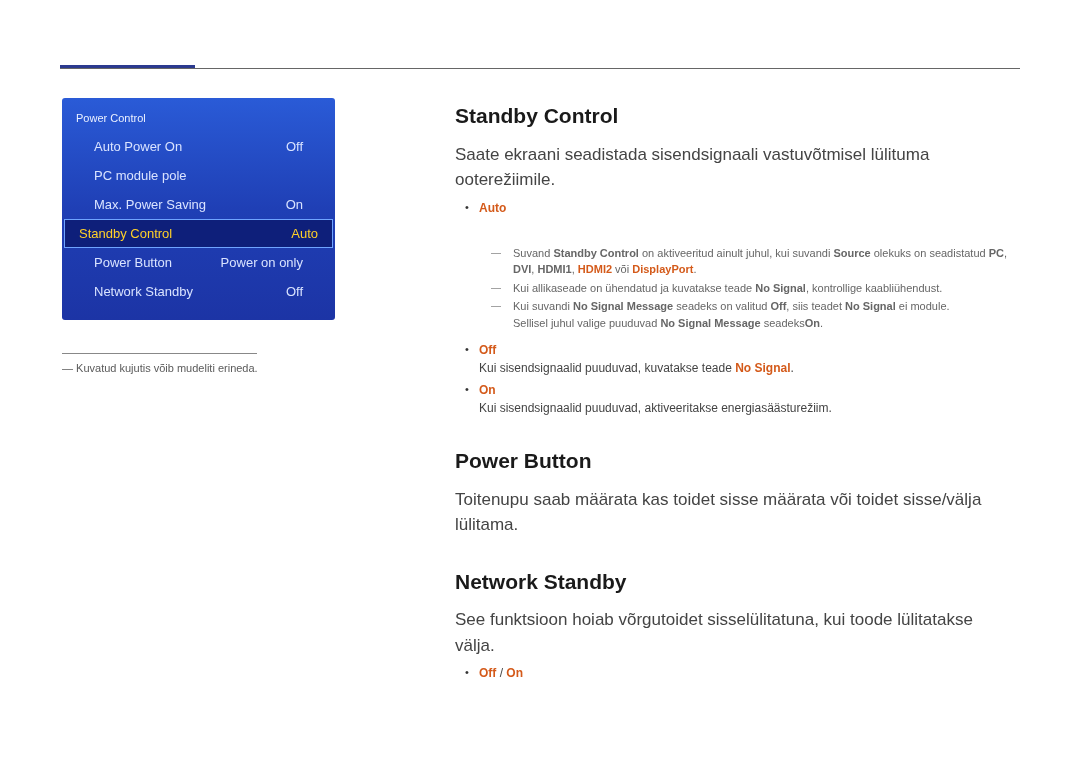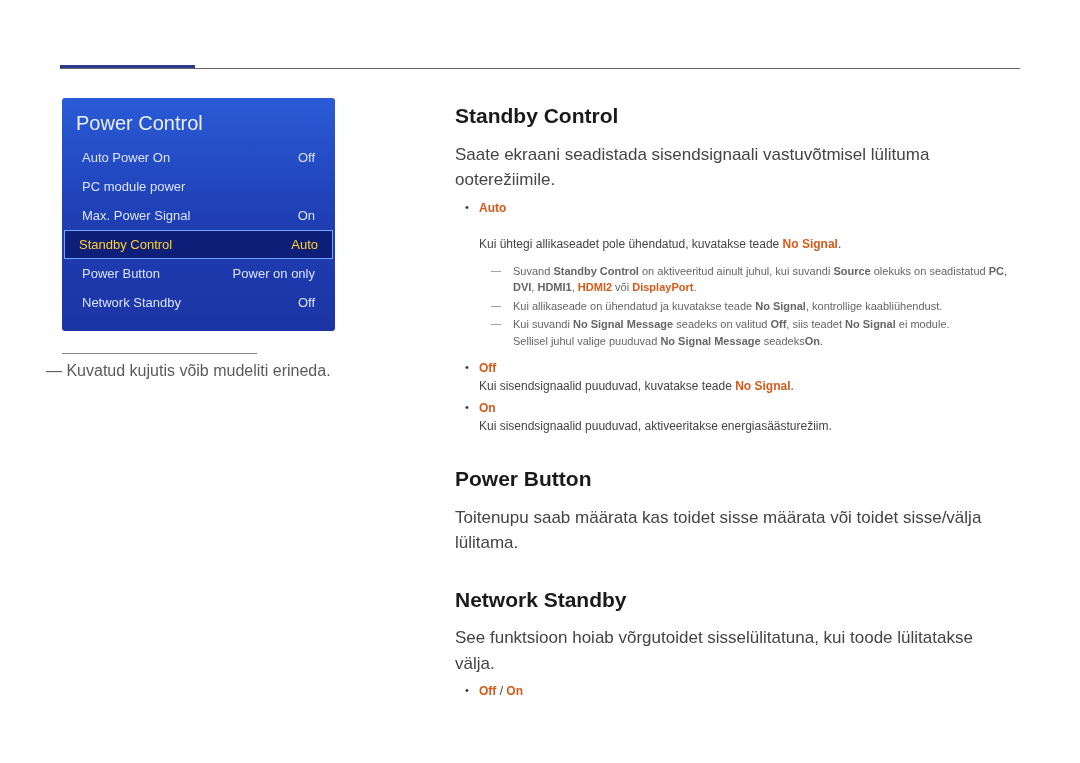--- a/index.html
+++ b/index.html
@@ -27,46 +27,46 @@
   .menu {
     position: absolute;
     left: 62px; top: 98px;
     width: 273px;
     border-radius: 3px;
     background: linear-gradient(to bottom, #2a5bd7 0%, #1f3fb5 50%, #1c34a5 100%);
     color: #fff;
     padding: 10px 0 14px 0;
   }
   .menu h2 {
-    font-size: 20px; font-weight: 400;
+    font-size: 11px; font-weight: 400;
     padding: 4px 14px 8px 14px;
     color: #eaf0ff;
   }
   .menu .row {
     display: flex; justify-content: space-between;
     font-size: 13px;
-    padding: 7px 20px;
+    padding: 7px 32px;
     color: #d9e3ff;
   }
   .menu .row.selected {
     background: #0e1f7a;
     border: 1px solid #6fa4ff;
     margin: 0 2px;
     padding: 6px 14px;
     color: #ffd028;
   }
   .footnote-rule {
     position: absolute;
     left: 62px; top: 353px;
     width: 195px; height: 1px; background: #888;
   }
   .footnote {
     position: absolute;
-    left: 46px; top: 362px;
-    font-size: 16px; color: #5a5a5a;
+    left: 62px; top: 362px;
+    font-size: 11px; color: #5a5a5a;
   }
   
   .content {
     position: absolute;
     left: 455px; top: 100px; right: 70px;
     font-size: 12px; color: #444;
     line-height: 1.5;
   }
   .content h1 {
     font-size: 21px; font-weight: 700;
@@ -96,25 +96,25 @@
 <div class="topcap"></div>
 <div class="topline"></div>
 
 <div class="menu">
   <h2>Power Control</h2>
   <div class="row">
     <span>Auto Power On</span>
     <span>Off</span>
   </div>
   <div class="row">
-    <span>PC module power</span>
+    <span>PC module pole</span>
     <span></span>
   </div>
   <div class="row">
-    <span>Max. Power Signal</span>
+    <span>Max. Power Saving</span>
     <span>On</span>
   </div>
   <div class="row selected">
     <span>Standby Control</span>
     <span>Auto</span>
   </div>
   <div class="row">
     <span>Power Button</span>
     <span>Power on only</span>
   </div>
@@ -129,23 +129,20 @@
 
 <div class="content">
 
   <h1>Standby Control</h1>
   <p>Saate ekraani seadistada sisendsignaali vastuvõtmisel lülituma ooterežiimile.</p>
 
   <ul class="bullets">
     <li>
       <span class="accent">Auto</span><br>
       <br>
-      <span>
-        <span>Kui ühtegi allikaseadet pole ühendatud, kuvatakse teade </span><span class="accent">No Signal</span><span>.</span>
-      </span>
       <ul class="dash">
         <li>
           <span>Suvand </span><span class="bold">Standby Control</span><span> on aktiveeritud ainult juhul, kui suvandi </span><span class="bold">Source</span><span> olekuks on seadistatud </span><span class="bold">PC</span><span>, </span><span class="bold">DVI</span><span>, </span><span class="bold">HDMI1</span><span>, </span><span class="accent">HDMI2</span><span> või </span><span class="accent">DisplayPort</span><span>.</span>
         </li>
         <li>
           <span>Kui allikaseade on ühendatud ja kuvatakse teade </span><span class="bold">No Signal</span><span>, kontrollige kaabliühendust.</span>
         </li>
         <li>
           <span>Kui suvandi </span><span class="bold">No Signal Message</span><span> seadeks on valitud </span><span class="bold">Off</span><span>, siis teadet </span><span class="bold">No Signal</span><span> ei module.</span><br>
           <span>Sellisel juhul valige puuduvad </span><span class="bold">No Signal Message</span><span> seadeks</span><span class="bold">On</span><span>.</span>

